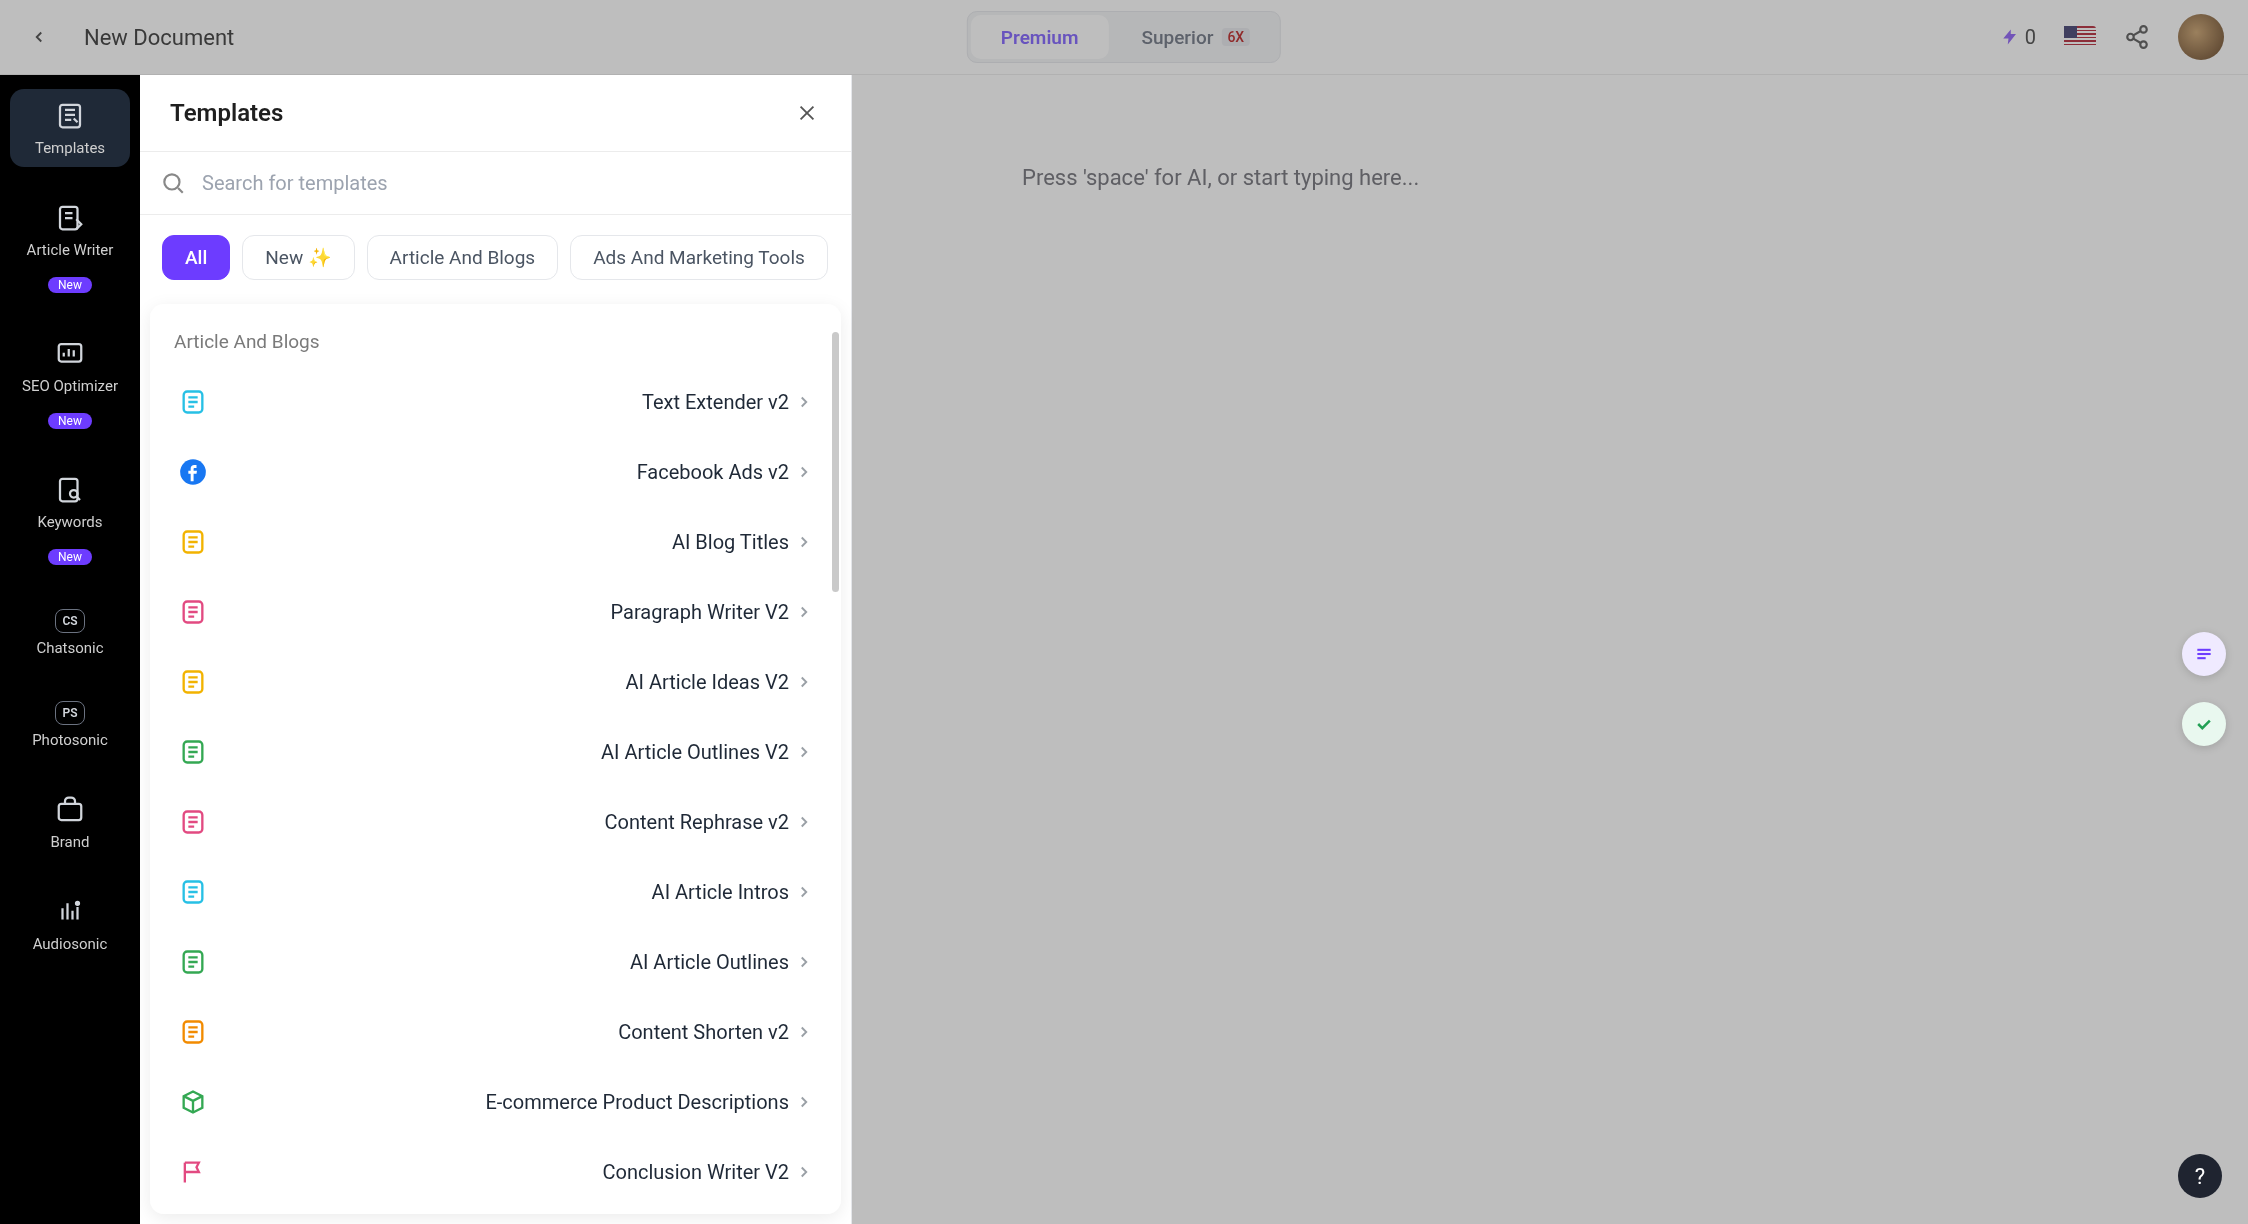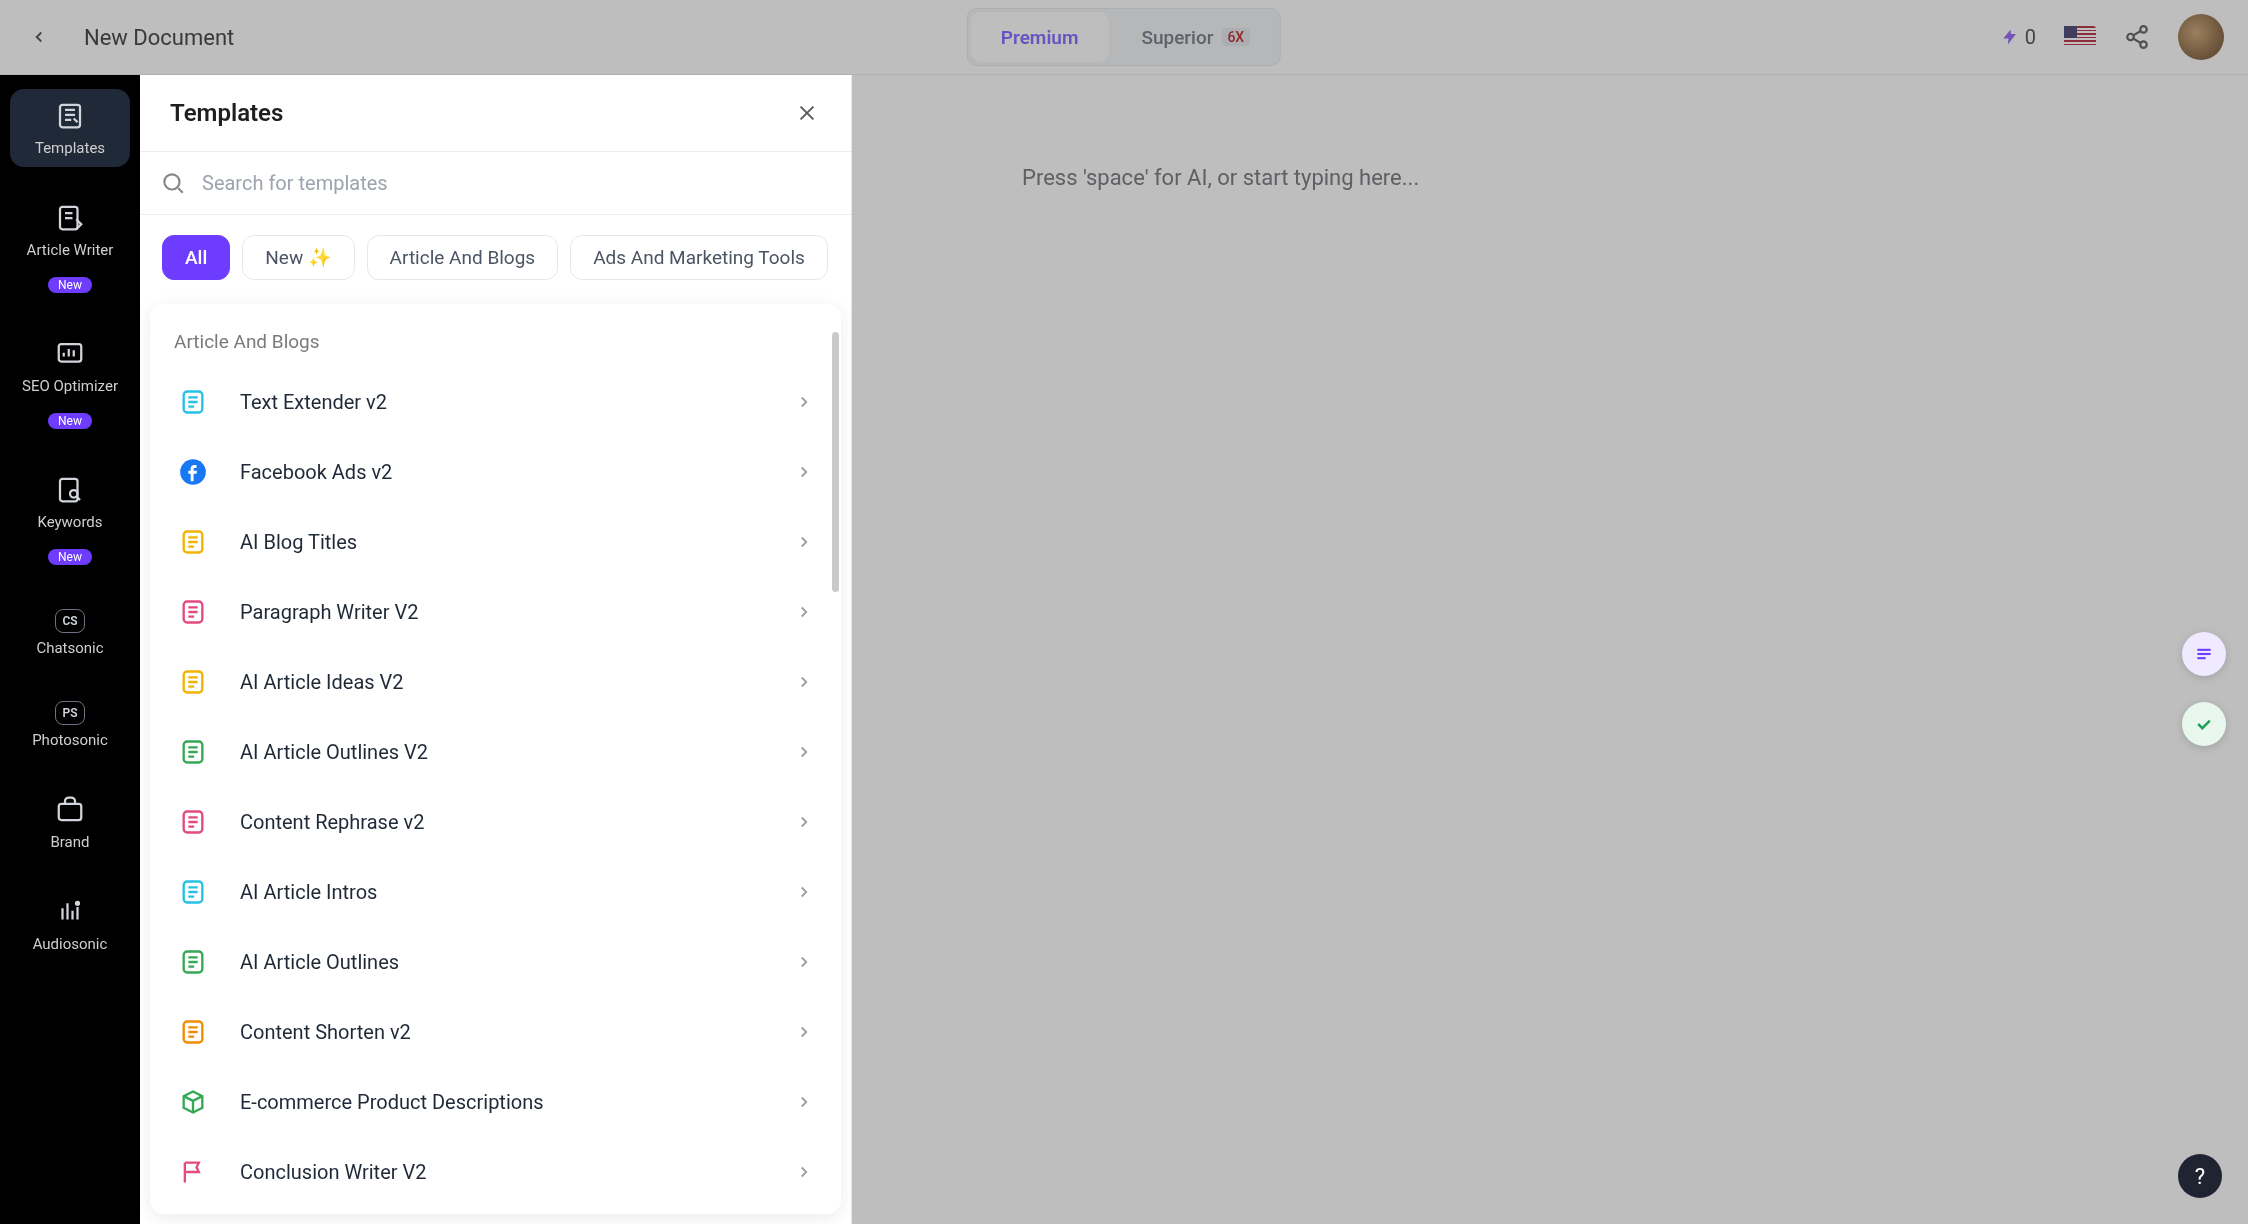--- a/index.html
+++ b/index.html
@@ -2,21 +2,21 @@
 <html><head>
 <meta charset="utf-8">
 <style>
 * { margin: 0; padding: 0; box-sizing: border-box; font-family: -apple-system, BlinkMacSystemFont, "Segoe UI", Roboto, sans-serif; }
 html, body { width: 2248px; height: 1224px; overflow: hidden; background: #fff; }
 
 
 .topbar { height: 75px; display: flex; align-items: center; padding: 0 24px; border-bottom: 1px solid #ececec; position: relative; }
 .back-btn { width: 30px; height: 30px; display: flex; align-items: center; justify-content: center; cursor: pointer; }
 .doc-title { font-size: 22px; color: #333; margin-left: 30px; }
-.plan-pill { position: absolute; left: 50%; transform: translateX(-50%); display: flex; background: #f3f4f6; border: 1px solid #e5e7eb; border-radius: 10px; overflow: hidden; height: 58px; }
+.plan-pill { position: absolute; left: 50%; transform: translateX(-50%); display: flex; background: #f3f4f6; border: 1px solid #e5e7eb; border-radius: 10px; overflow: hidden; height: 52px; }
 .plan-seg { padding: 0 30px; display: flex; align-items: center; font-size: 19px; gap: 8px; }
 .plan-premium { font-weight: 600; background: #fff; color: #7c5cff; border-radius: 10px; margin: 3px; }
 .plan-superior { color: #6b7280; font-weight: 500; }
 .plan-badge { font-size: 14px; background: #e5e7eb; color: #b91c1c; border-radius: 4px; padding: 1px 6px; }
 .top-right { margin-left: auto; display: flex; align-items: center; gap: 28px; }
 .credits { display: flex; align-items: center; gap: 6px; font-size: 20px; color: #444; }
 .flag { width: 32px; height: 22px; border-radius: 3px; background: linear-gradient(180deg,#b22234 0%,#b22234 8%,#fff 8%,#fff 16%,#b22234 16%,#b22234 24%,#fff 24%,#fff 32%,#b22234 32%,#b22234 40%,#fff 40%,#fff 48%,#b22234 48%,#b22234 56%,#fff 56%,#fff 64%,#b22234 64%,#b22234 72%,#fff 72%,#fff 80%,#b22234 80%,#b22234 88%,#fff 88%,#fff 100%); position: relative; }
 .flag::before { content:""; position:absolute; top:0; left:0; width:40%; height:54%; background:#3c3b6e; }
 .avatar { width: 46px; height: 46px; border-radius: 50%; background: radial-gradient(circle at 40% 40%, #c9a06b, #5b3a1c); }
 
@@ -40,21 +40,21 @@
 .search-row { display: flex; align-items: center; gap: 16px; padding: 18px 20px; border-bottom: 1px solid #ececec; }
 .search-input { flex: 1; border: none; outline: none; font-size: 20px; color: #444; }
 .search-input::placeholder { color: #9ca3af; }
 .chips { display: flex; gap: 12px; padding: 20px 22px 24px 22px; }
 .chip { padding: 10px 22px; border-radius: 12px; font-size: 19px; border: 1px solid #e5e7eb; background: #fff; color: #4b5563; cursor: pointer; white-space: nowrap; }
 .chip.active { background: #6d3cff; color: #fff; border-color: #6d3cff; font-weight: 500; }
 
 
 .list-card { margin: 0 10px 10px 10px; background: #fff; border-radius: 14px; box-shadow: 0 4px 18px rgba(0,0,0,0.08); padding: 26px 24px 10px 24px; overflow-y: auto; position: relative; flex: 1; }
 .group-label { font-size: 19px; color: #7a7a7a; margin-bottom: 14px; }
-.tmpl-row { display: flex; align-items: center; gap: 32px; padding: 20px 4px; cursor: pointer; }
+.tmpl-row { display: flex; align-items: center; gap: 6px; padding: 20px 4px; cursor: pointer; text-align: right; }
 .tmpl-icon { width: 30px; height: 30px; display: flex; align-items: center; justify-content: center; border-radius: 6px; }
 .tmpl-name { font-size: 20px; color: #1f2937; flex: 1; }
 .chev { color: #9aa0a6; }
 .scroll-track { position: absolute; right: 0; top: 0; bottom: 0; width: 10px; }
 .scroll-thumb { position: absolute; right: 2px; top: 28px; width: 7px; height: 260px; background: #c9c9c9; border-radius: 4px; }
 
 
 .editor { position: absolute; top: 75px; left: 852px; right: 0; bottom: 0; background: #fff; padding: 90px 170px; }
 .editor-placeholder { font-size: 22px; color: #6e6e76; }
 

